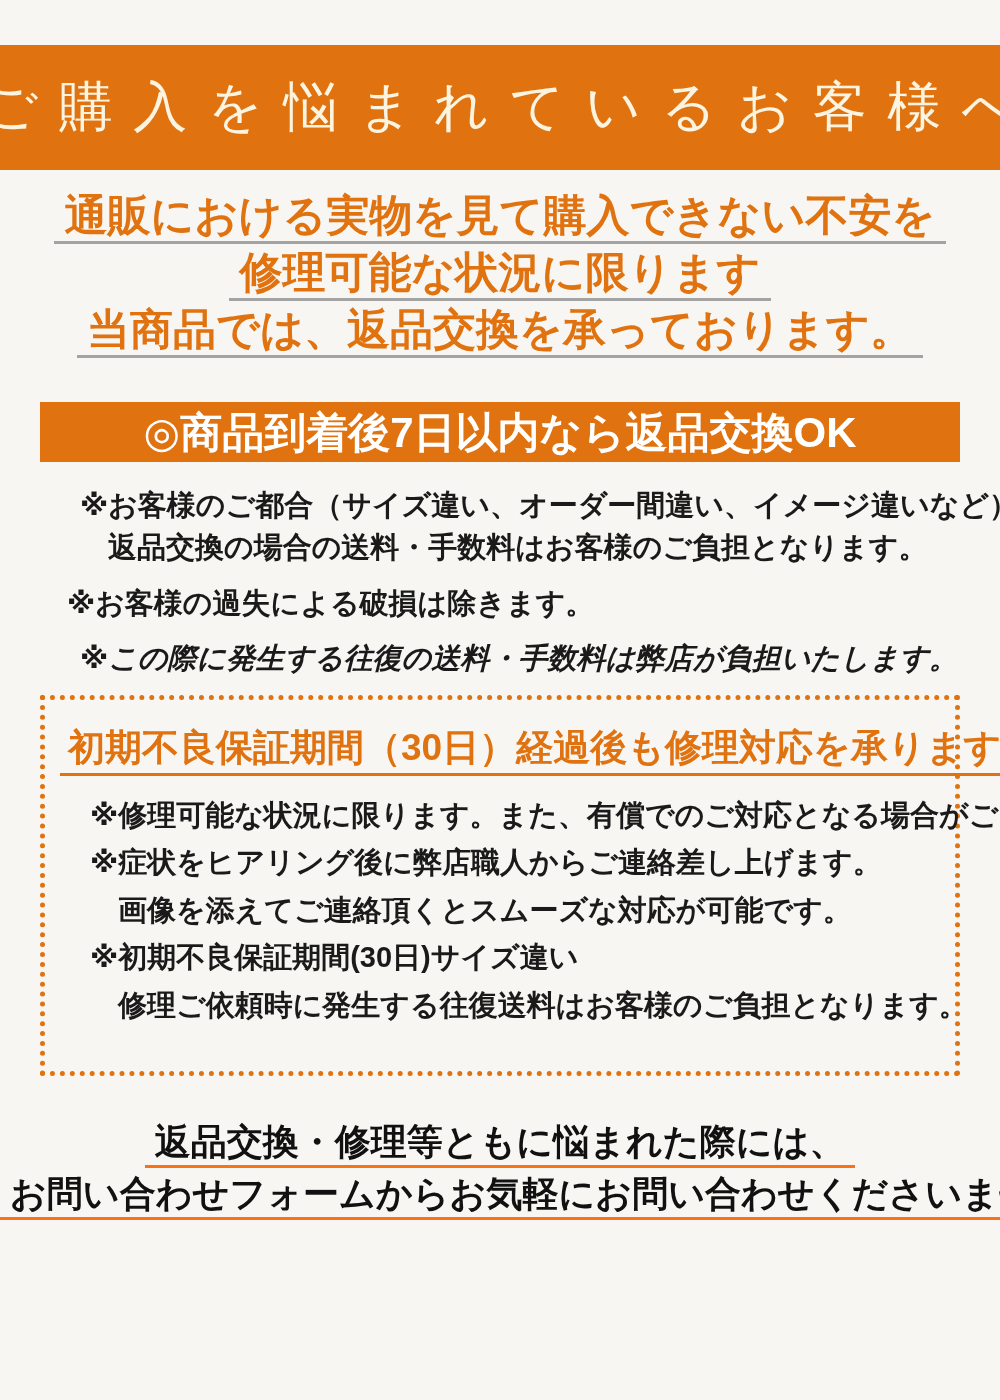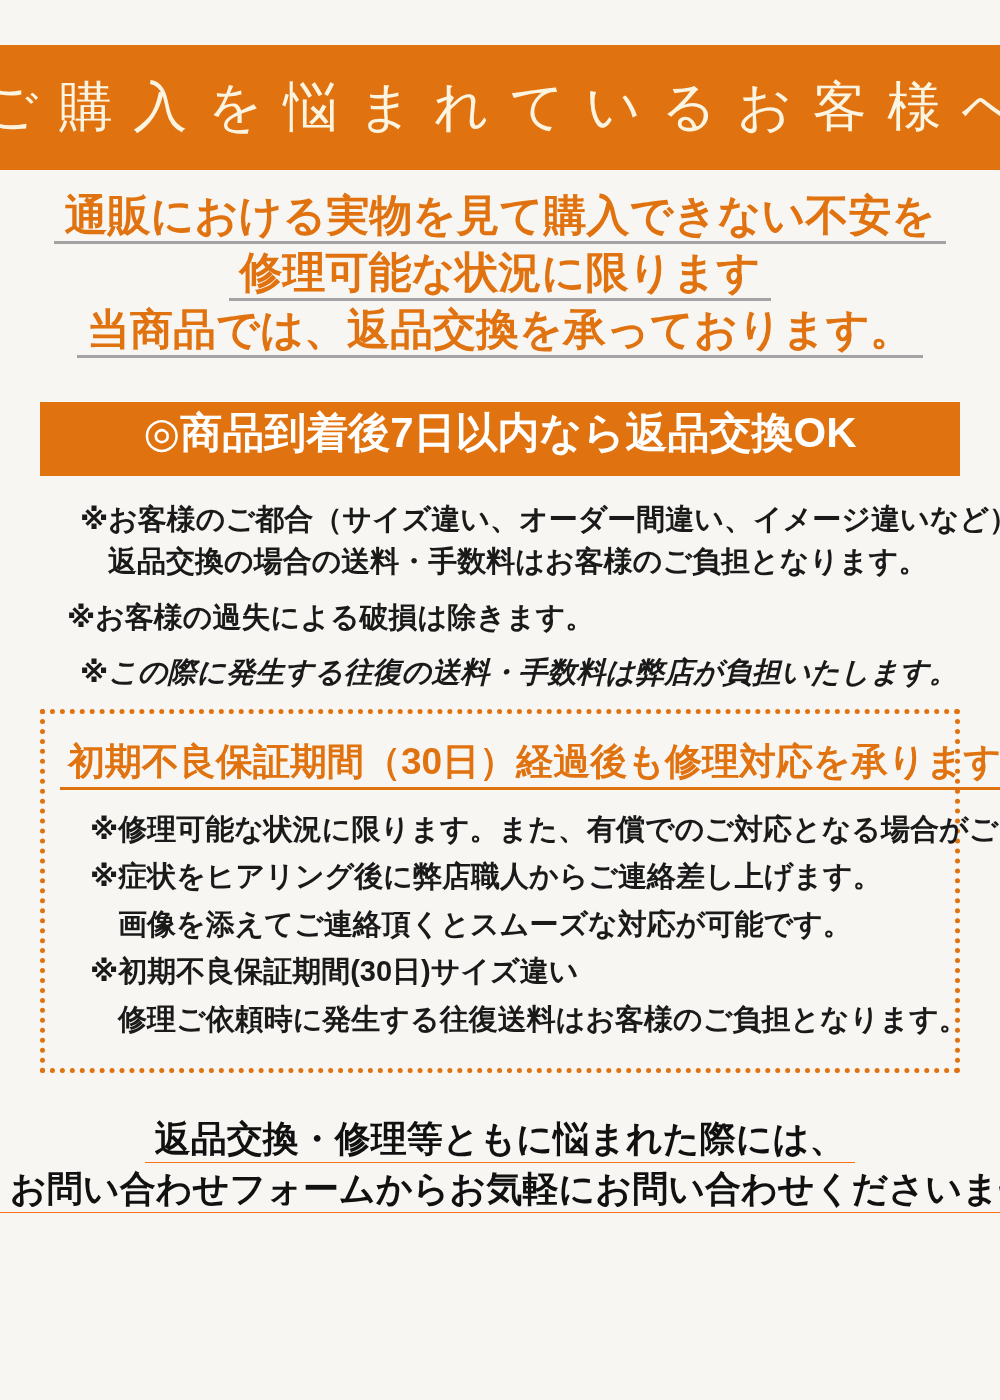--- a/index.html
+++ b/index.html
@@ -56,21 +56,21 @@
   .banner {
     margin-left: 40px;
     margin-right: 40px;
     background: #e0720f;
     color: #ffffff;
     font-weight: bold;
     text-align: center;
   }
   .banner-7 {
     margin-top: 44px;
-    height: 74px;
+    height: 60px;
     line-height: 62px;
     font-size: 42px;
     white-space: nowrap;
   }
   .banner-30 {
     margin-top: 31px;
     padding: 6px 0 10px 0;
     font-size: 43px;
     line-height: 1.22;
   }
@@ -108,35 +108,35 @@
   .repair-notes { margin-top: 24px; }
   .repair-note {
     color: #1a1a1a;
     font-weight: bold;
     font-size: 29px;
     line-height: 1.05;
     margin: 0 0 17px 30px;
     white-space: nowrap;
   }
   .repair-note.indent { margin-left: 58px; }
-  .repair-note:last-child { margin-bottom: 0; }
+  .repair-note:last-child { margin-bottom: 17px; }
 
   
   .footer {
     margin-top: 48px;
     text-align: center;
     color: #111111;
     font-weight: bold;
     font-size: 36px;
     line-height: 1.02;
   }
   .footer-line { margin-bottom: 8px; }
   .footer-line span {
     display: inline-block;
-    border-bottom: 1px solid #f97316;
+    border-bottom: 3px solid #f97316;
     padding: 0 10px 4px 10px;
     white-space: nowrap;
   }
 </style>
 </head>
 <body>
 
 <div class="page">
 
   <div class="header-banner">

